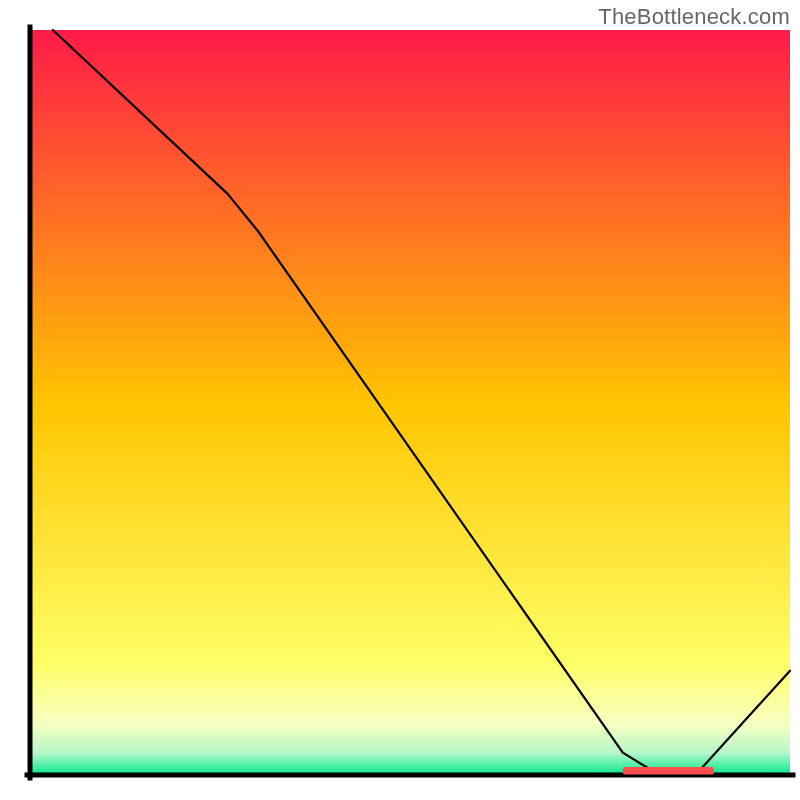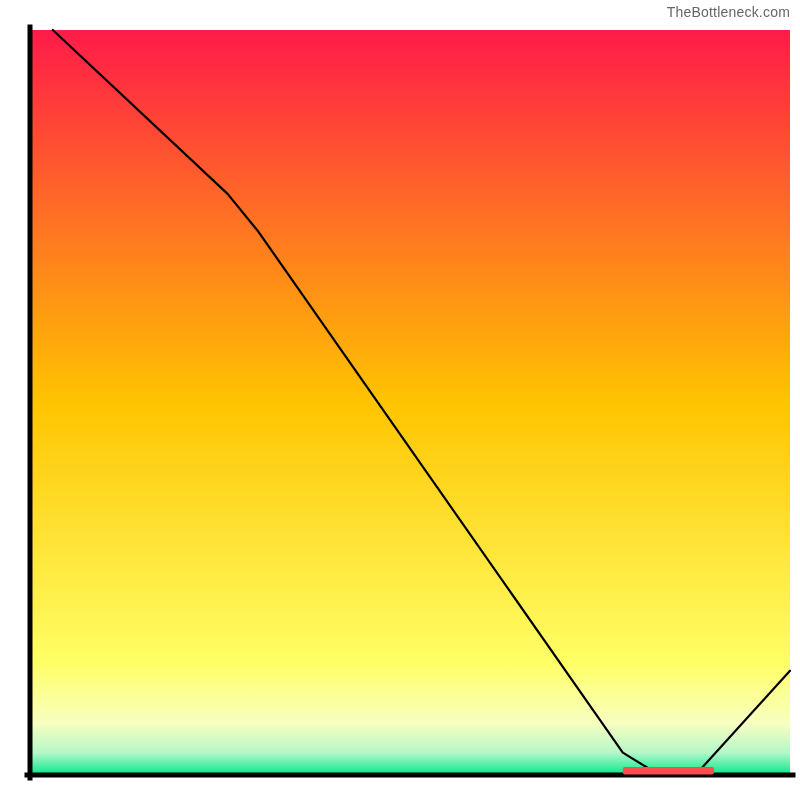--- a/index.html
+++ b/index.html
@@ -14,21 +14,21 @@
   .wrap {
     position: relative;
     width: 800px;
     height: 800px;
   }
   .watermark {
     position: absolute;
     top: 4px;
     right: 10px;
     color: #666666;
-    font-size: 14px;
+    font-size: 22px;
     font-weight: 500;
     letter-spacing: 0.2px;
   }
   svg {
     display: block;
   }
 </style>
 </head>
 <body>
 

